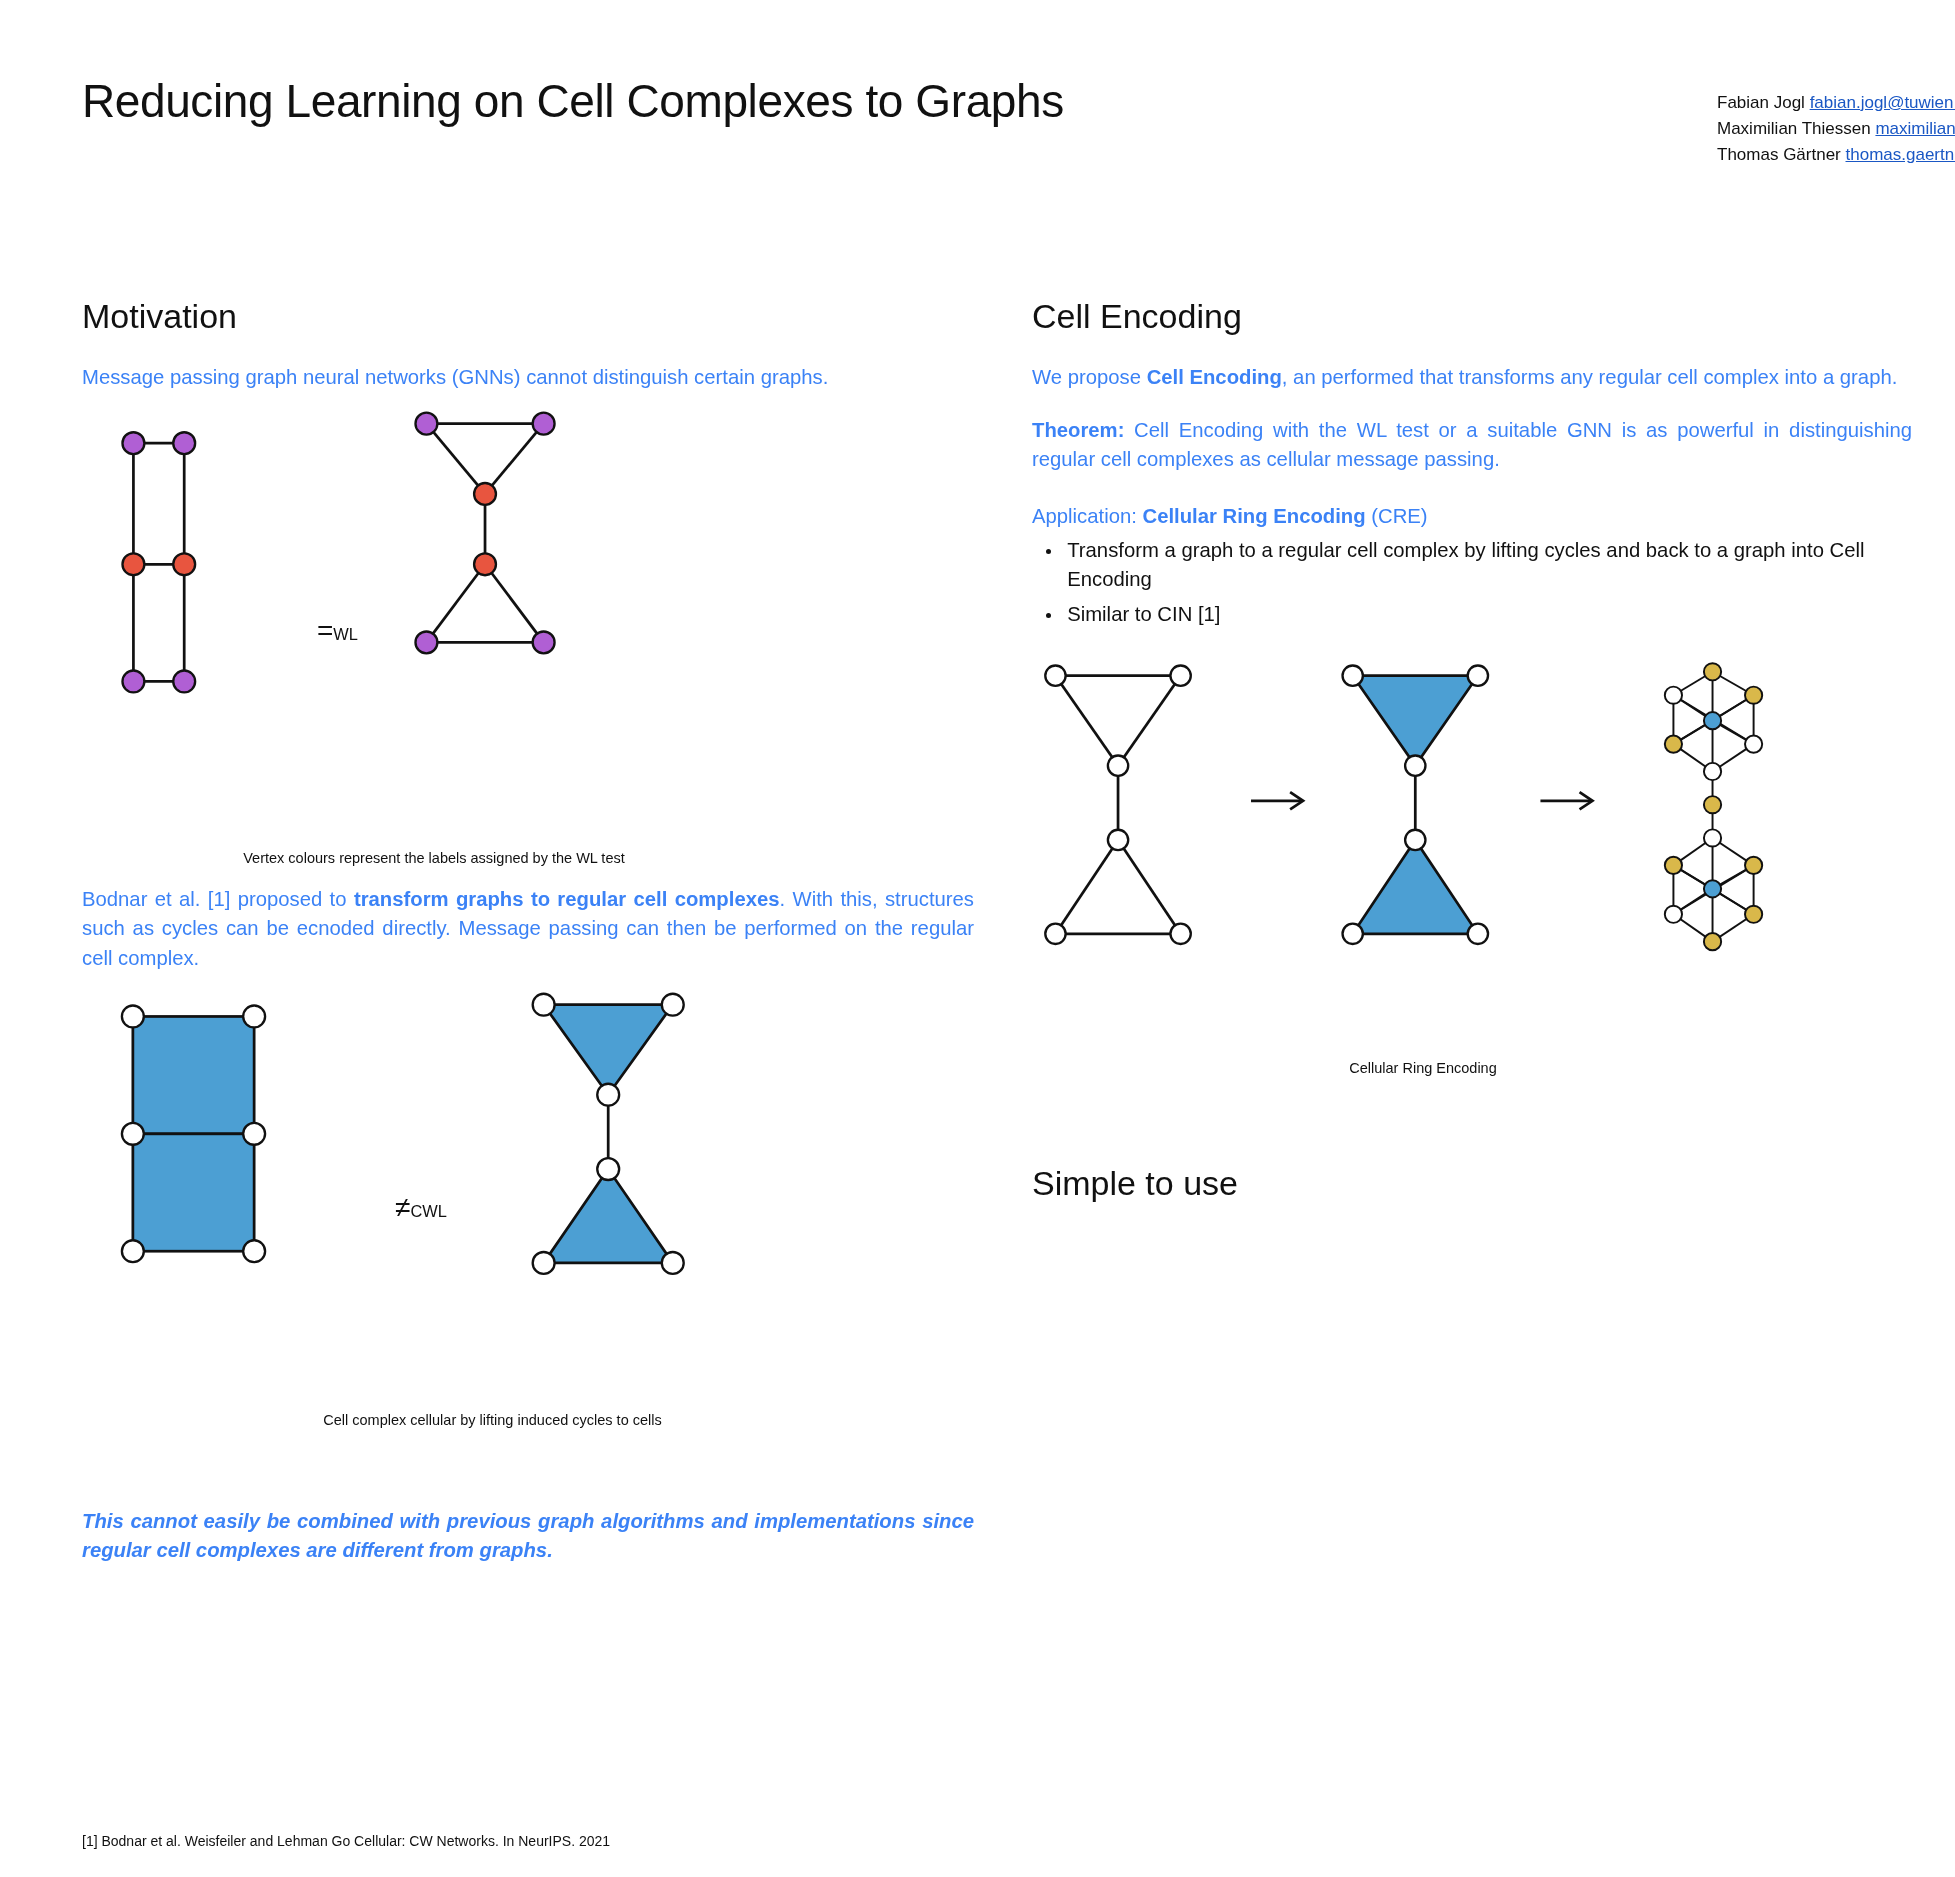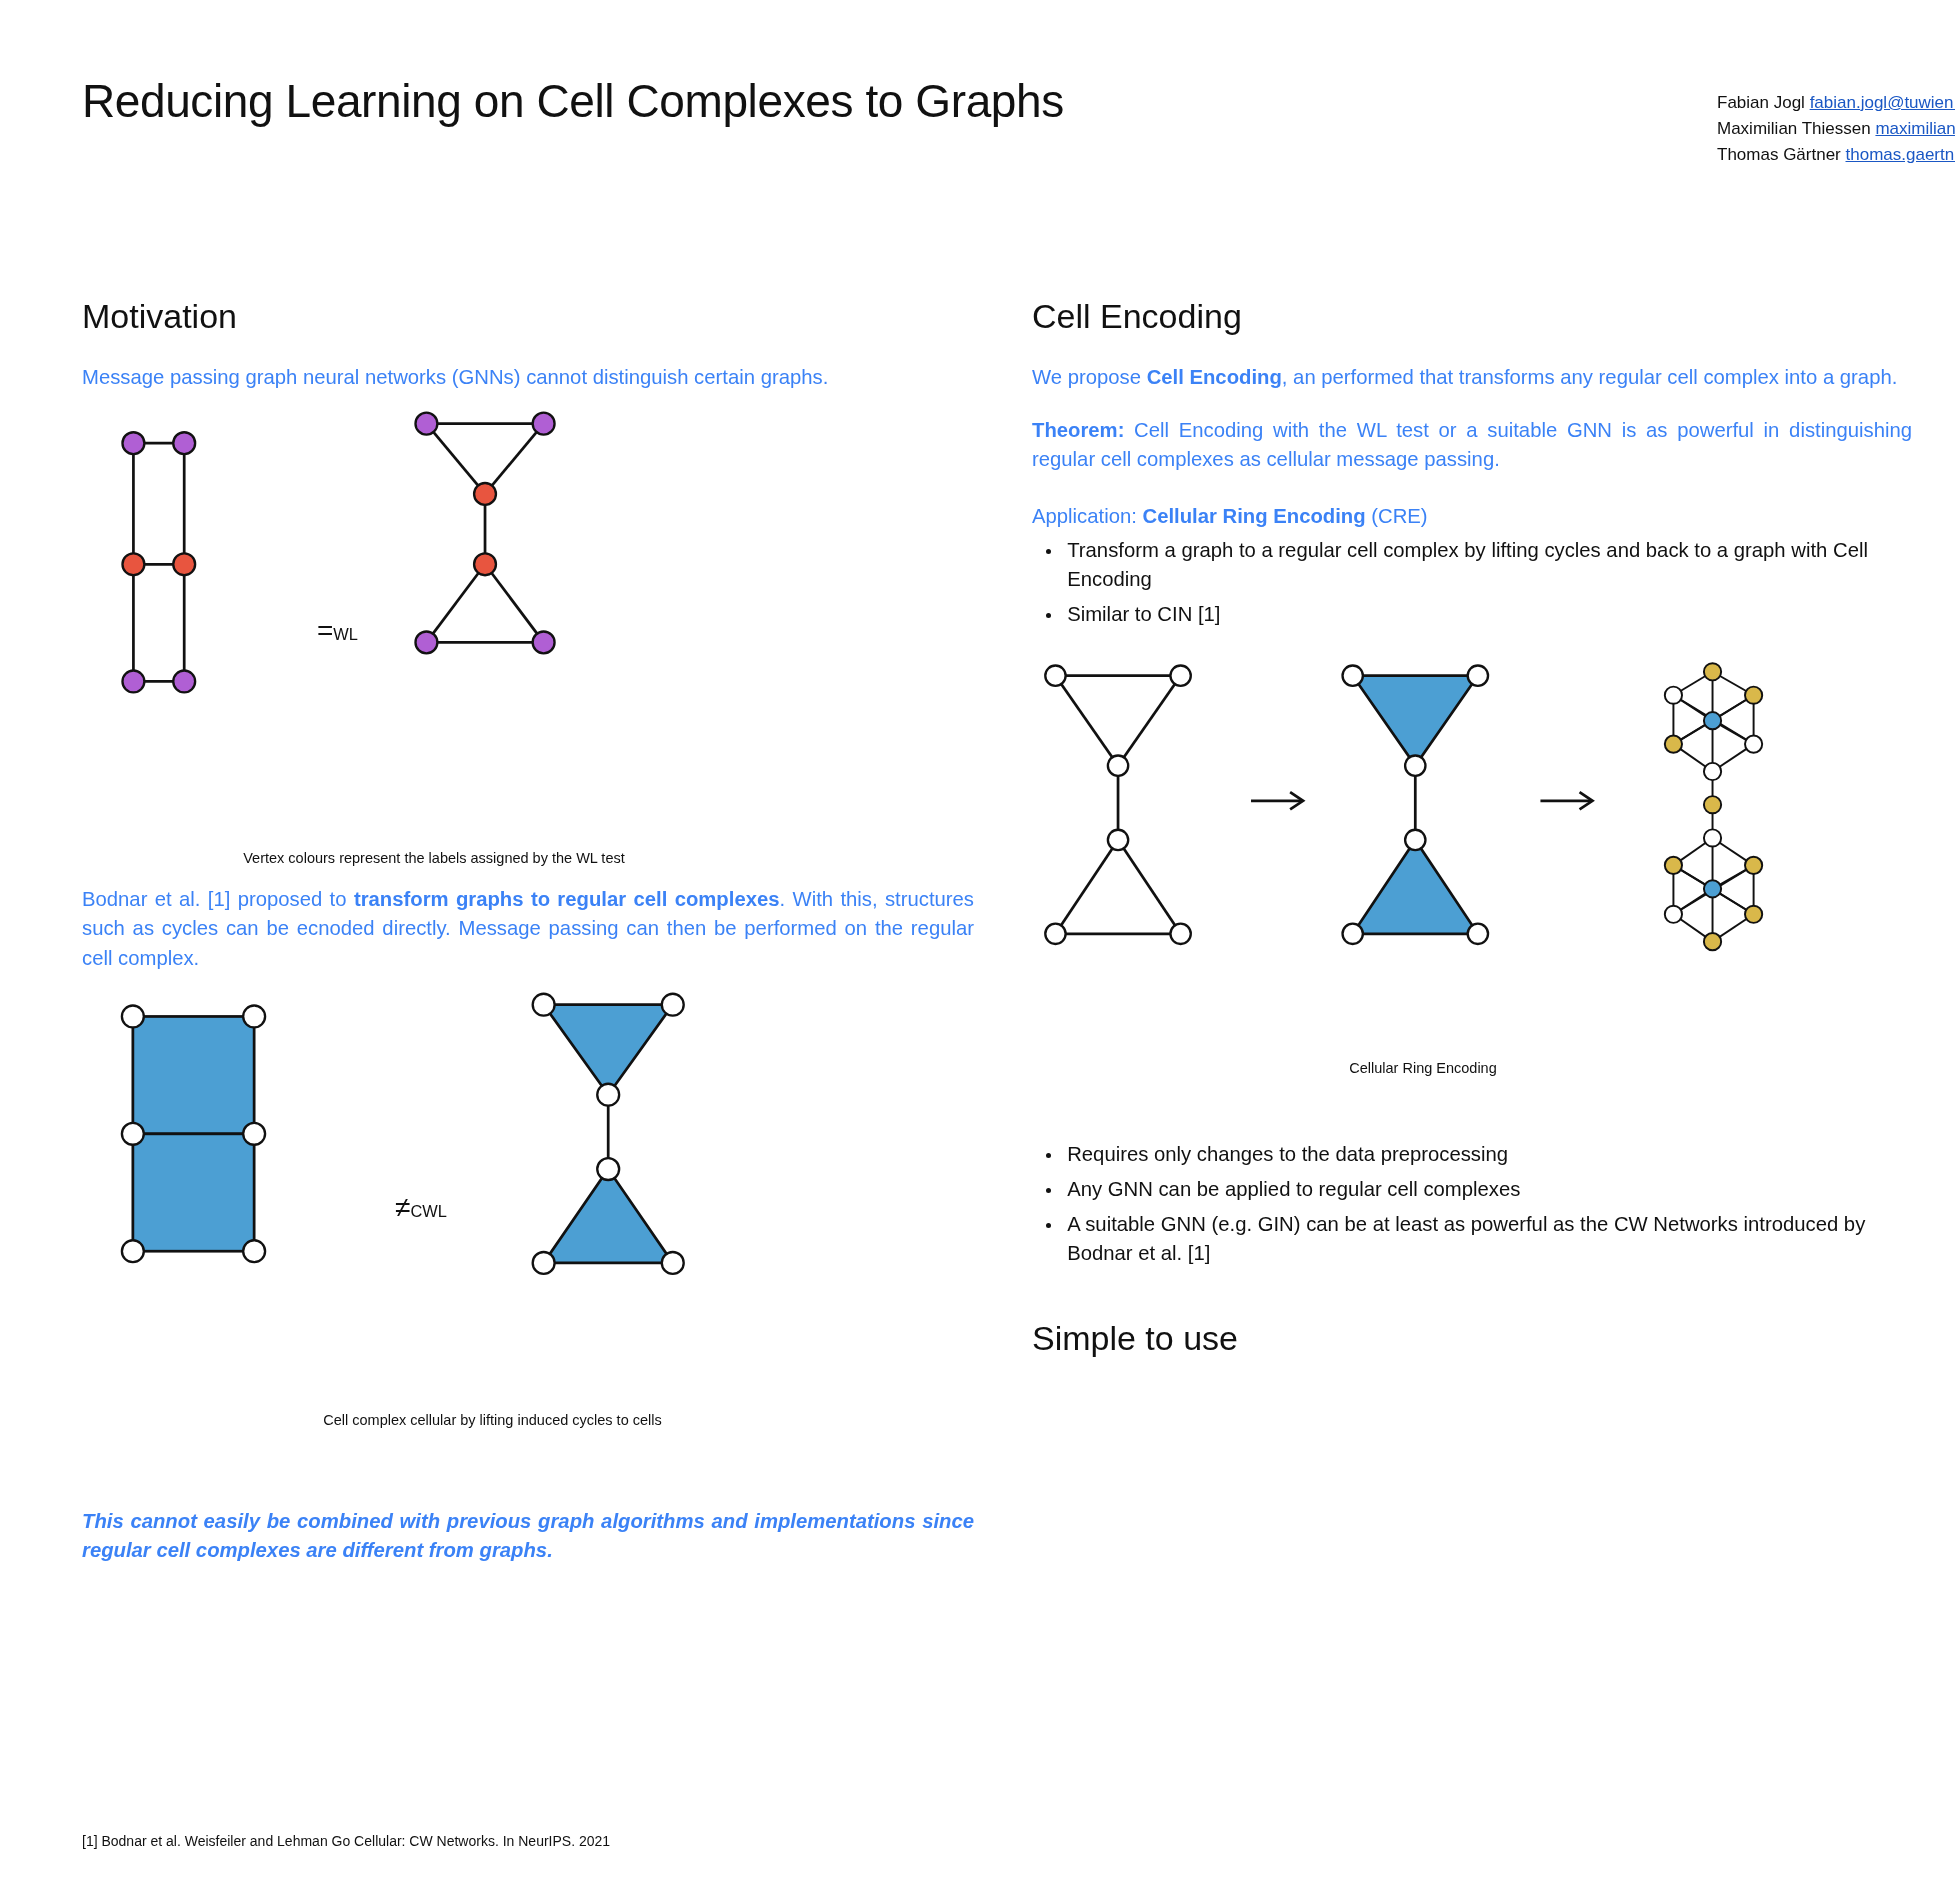--- a/index.html
+++ b/index.html
@@ -244,21 +244,21 @@
 
     <p class="body" style="margin-top:23.5px;">
       <b>Theorem:</b><span> Cell Encoding with the WL test or a suitable GNN is as powerful in distinguishing regular cell complexes as cellular message passing.</span>
     </p>
 
     <p class="body" style="margin-top:27px; margin-bottom:4.7px; text-align:left;">
       <span>Application: </span><b>Cellular Ring Encoding</b><span> (CRE)</span>
     </p>
 
     <ul class="bullets">
-      <li>Transform a graph to a regular cell complex by lifting cycles and back to a graph with Cell Encoding</li>
+      <li>Transform a graph to a regular cell complex by lifting cycles and back to a graph into Cell Encoding</li>
       <li>Similar to CIN [1]</li>
     </ul>
 
     <div class="fig" style="height:461px; margin-top:23.5px;">
       <svg width="880" height="415" viewBox="0 0 2250 1060">
 
         <g transform="translate(40,40)">
           <g stroke="#111" stroke-width="7" fill="none">
             <line x1="20" y1="20" x2="340" y2="20"></line>
             <line x1="20" y1="20" x2="180" y2="250"></line>
@@ -348,25 +348,20 @@
             <circle cx="60" cy="195" r="22" fill="#fff" stroke="#111" stroke-width="5"></circle>
             <circle cx="265" cy="195" r="22" fill="#d9b84a" stroke="#111" stroke-width="5"></circle>
             <circle cx="160" cy="265" r="22" fill="#d9b84a" stroke="#111" stroke-width="5"></circle>
             <circle cx="160" cy="130" r="22" fill="#4c9fd3" stroke="#111" stroke-width="5"></circle>
           </g>
         </g>
       </svg>
       <div class="caption" style="position:absolute; top:399px; left:0; width:782px;">Cellular Ring Encoding</div>
     </div>
 
-    <ul class="bullets" style="margin-top:27px;">
-      <li>Requires only changes to the data preprocessing</li>
-      <li>Any GNN can be applied to regular cell complexes</li>
-      <li>A suitable GNN (e.g. GIN) can be at least as powerful as the CW Networks introduced by Bodnar et al. [1]</li>
-    </ul>
 
     <h2 class="sec" style="margin-top:51px; margin-bottom:19.6px;">Simple to use</h2>
 
   </div>
 
   <div class="footer-left">[1] Bodnar et al. Weisfeiler and Lehman Go Cellular: CW Networks. In NeurIPS. 2021</div>
 
 </div>
 
 

